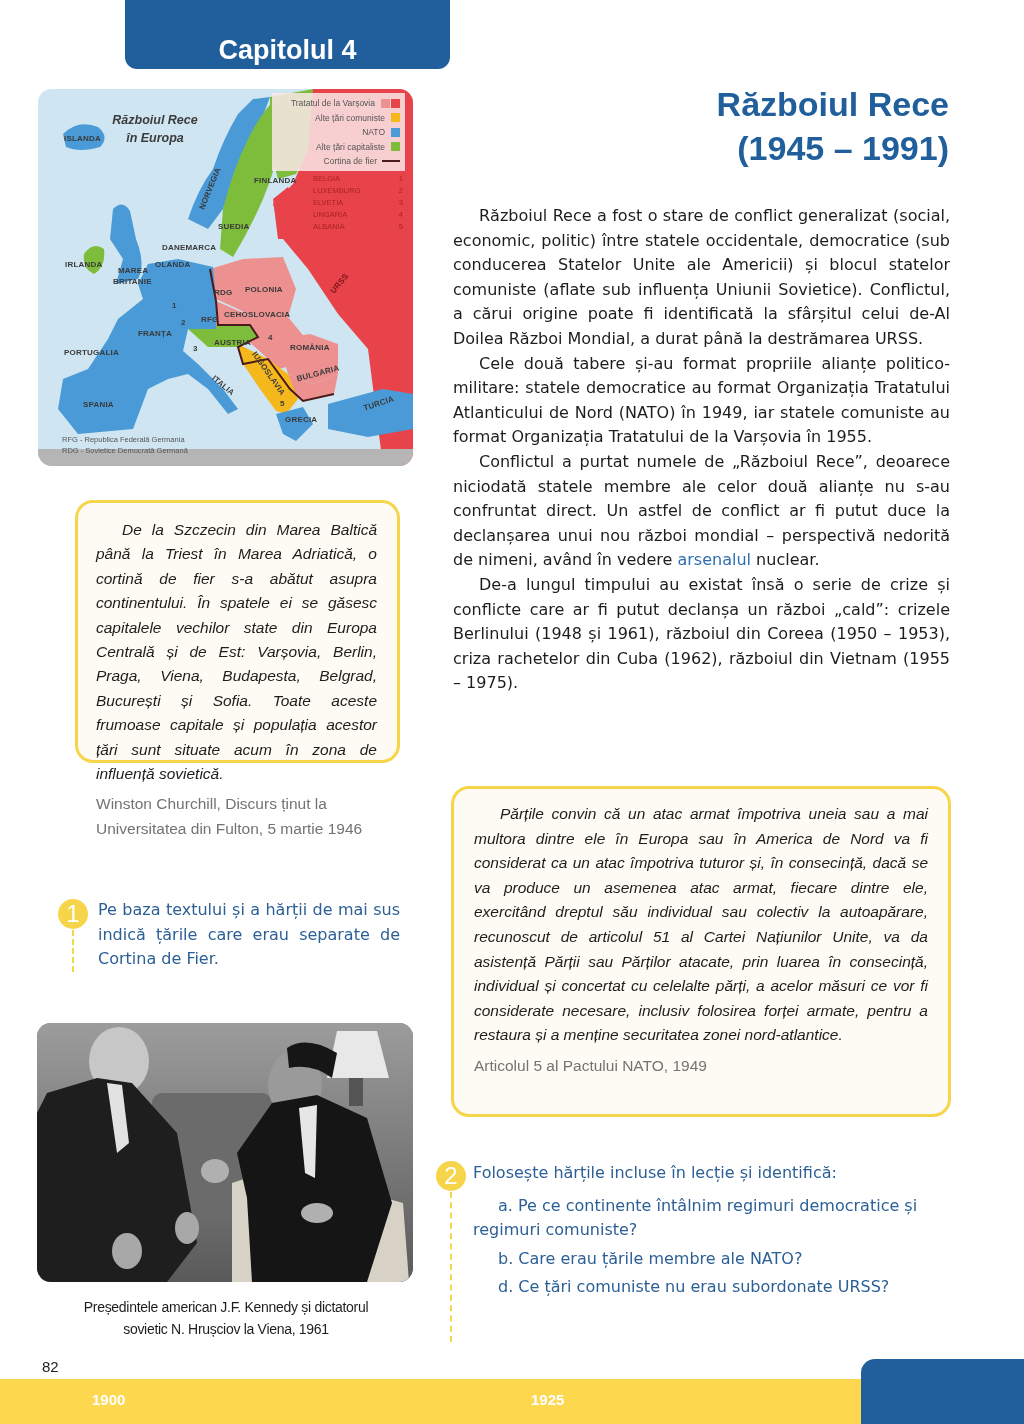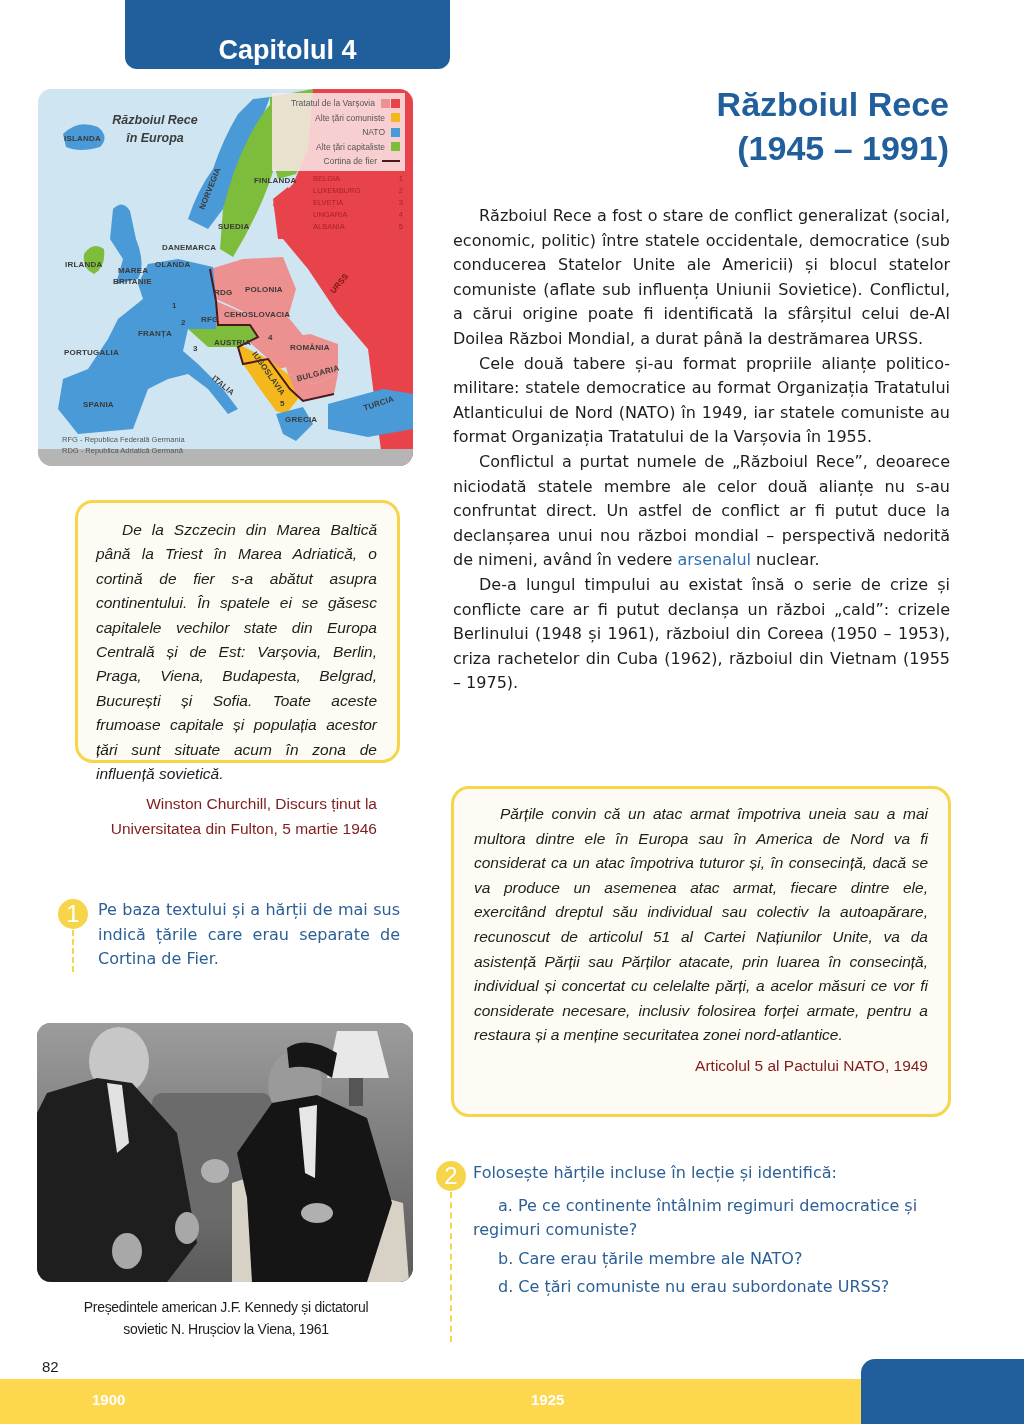--- a/index.html
+++ b/index.html
@@ -60,21 +60,21 @@
   .main-text p { text-indent: 26px; }
   .main-text .link { color: #2e6fb0; }
 
   
   .quote-box {
     position: absolute; border: 3px solid #f6d54a; border-radius: 18px; background: #fdfbf3;
     font-family: "Liberation Sans", sans-serif;
   }
   .quote-box .q { font-style: italic; font-size: 15.5px; line-height: 24.4px; text-align: justify; color: #1d1d1b; }
   .quote-box .q::first-line { }
-  .quote-box .src { font-size: 15.5px; line-height: 24.4px; text-align: right; color: #7f1d1d; }
+  .quote-box .src { font-size: 15.5px; line-height: 24.4px; text-align: left; color: #737373; }
 
   .churchill { left: 75px; top: 500px; width: 325px; height: 263px; padding: 15px 20px 10px 18px; }
   .churchill .q { text-indent: 26px; }
   .churchill .src { margin-top: 6px; }
   .nato { left: 451px; top: 786px; width: 500px; height: 331px; padding: 13px 20px 10px 20px; }
   .nato .q { text-indent: 26px; font-size: 15.5px; line-height: 24.6px; }
   .nato .src { margin-top: 6px; }
 
   
   .task-badge {
@@ -229,21 +229,21 @@
   <span class="lbl" style="left:247px;top:326px">GRECIA</span>
   <span class="lbl" style="left:325px;top:310px;transform:rotate(-18deg)">TURCIA</span>
   <span class="lbl" style="left:290px;top:190px;transform:rotate(-50deg);color:#7a1414">URSS</span>
   <span class="lbl" style="left:134px;top:212px">1</span>
   <span class="lbl" style="left:143px;top:229px">2</span>
   <span class="lbl" style="left:155px;top:255px">3</span>
   <span class="lbl" style="left:230px;top:244px">4</span>
   <span class="lbl" style="left:242px;top:310px">5</span>
 
   <div class="abbr" style="top:346px">RFG - Republica Federală Germania</div>
-  <div class="abbr" style="top:357px">RDG - Republica Adriatică Germană</div>
+  <div class="abbr" style="top:357px">RDG - Sovietice Democrată Germană</div>
 </div>
 
 <div class="lesson-title">
   <div>Războiul Rece</div>
   <div>(1945 – 1991)</div>
 </div>
 
 <div class="main-text">
   <p>Războiul Rece a fost o stare de conflict generalizat (social, economic, politic) între statele occidentale, democratice (sub conducerea Statelor Unite ale Americii) și blocul statelor comuniste (aflate sub influența Uniunii Sovietice). Conflictul, a cărui origine poate fi identificată la sfârșitul celui de-Al Doilea Război Mondial, a durat până la destrămarea URSS.</p>
   <p>Cele două tabere și-au format propriile alianțe politico-militare: statele democratice au format Organizația Tratatului Atlanticului de Nord (NATO) în 1949, iar statele comuniste au format Organizația Tratatului de la Varșovia în 1955.</p>

